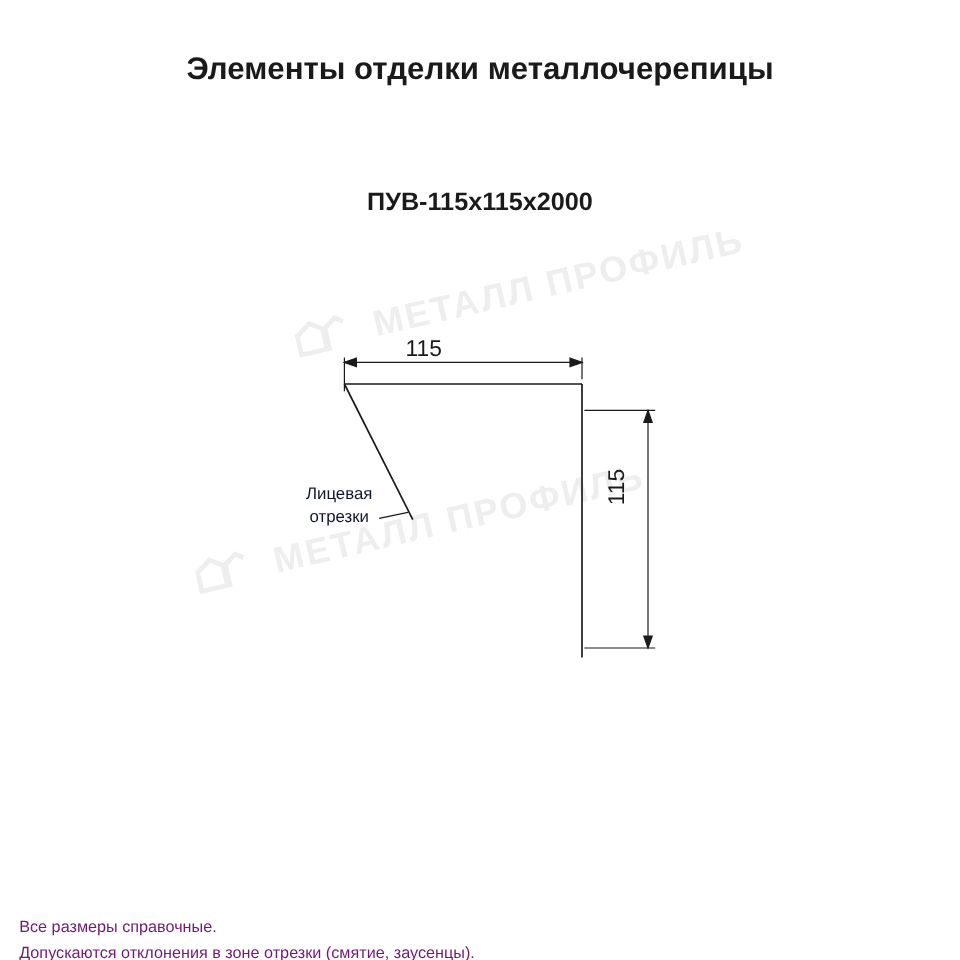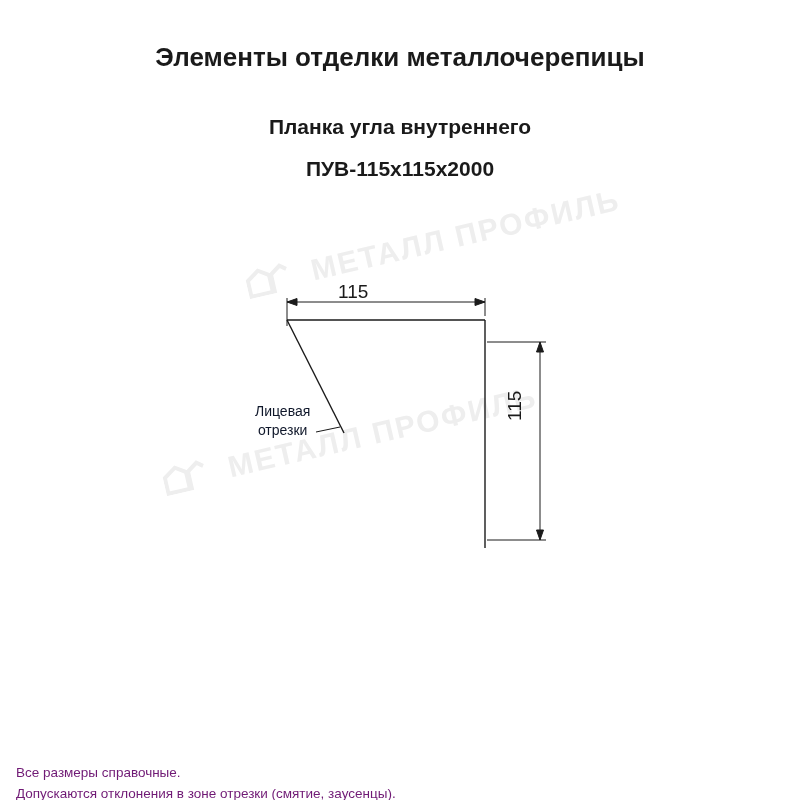--- a/index.html
+++ b/index.html
@@ -113,21 +113,20 @@
     line-height: 21px;
     color: #701a75;
   }
 </style>
 </head>
 <body>
 
 <div class="page">
 
   <div class="title-main">Элементы отделки металлочерепицы</div>
-  <div class="title-sub1">Планка угла внутреннего</div>
   <div class="title-sub2">ПУВ-115х115х2000</div>
 
   <div class="watermark wm-1">
     <span class="wm-logo">
       <svg width="44" height="30" viewBox="0 0 44 30" aria-hidden="true">
         <path d="M2 28 L2 12 L14 4 L26 12 L26 28 Z" fill="none" stroke="#eeeeee" stroke-width="4"></path>
         <path d="M24 28 L24 12 L36 4 L42 8.5" fill="none" stroke="#eeeeee" stroke-width="4"></path>
       </svg>
     </span>
     <span>МЕТАЛЛ ПРОФИЛЬ</span>

